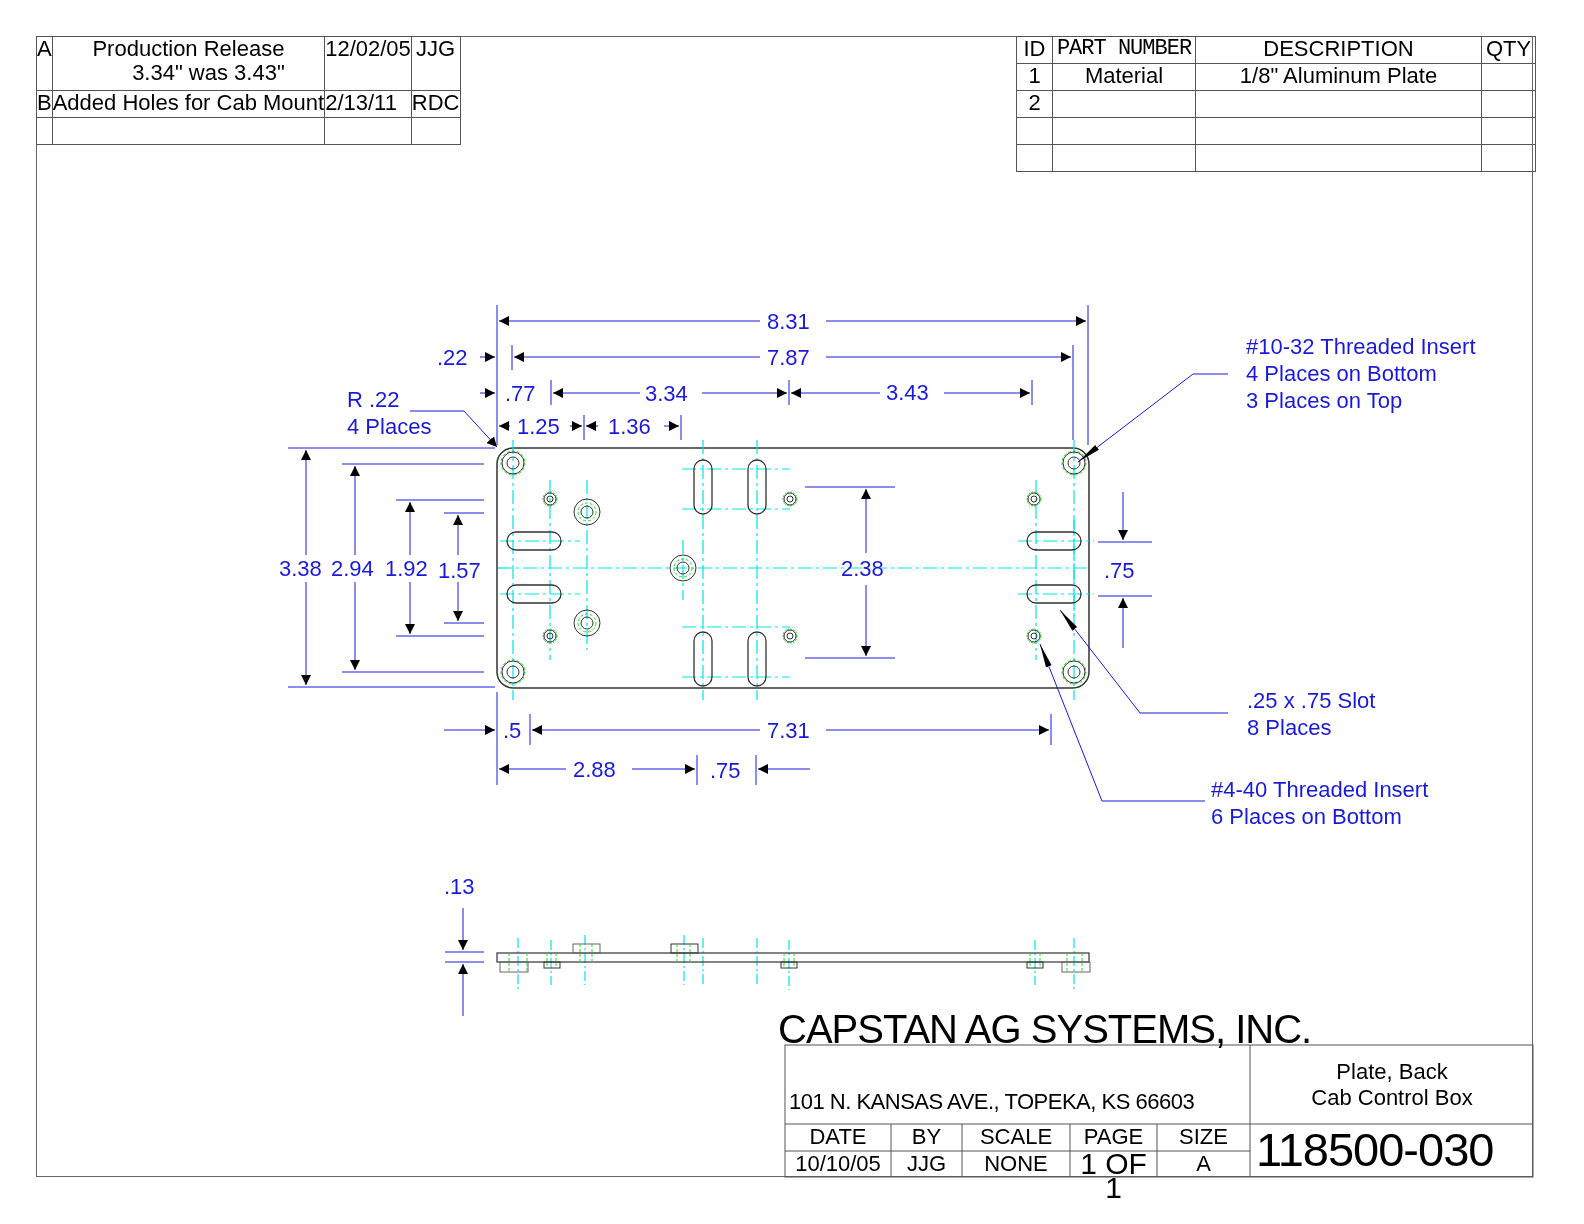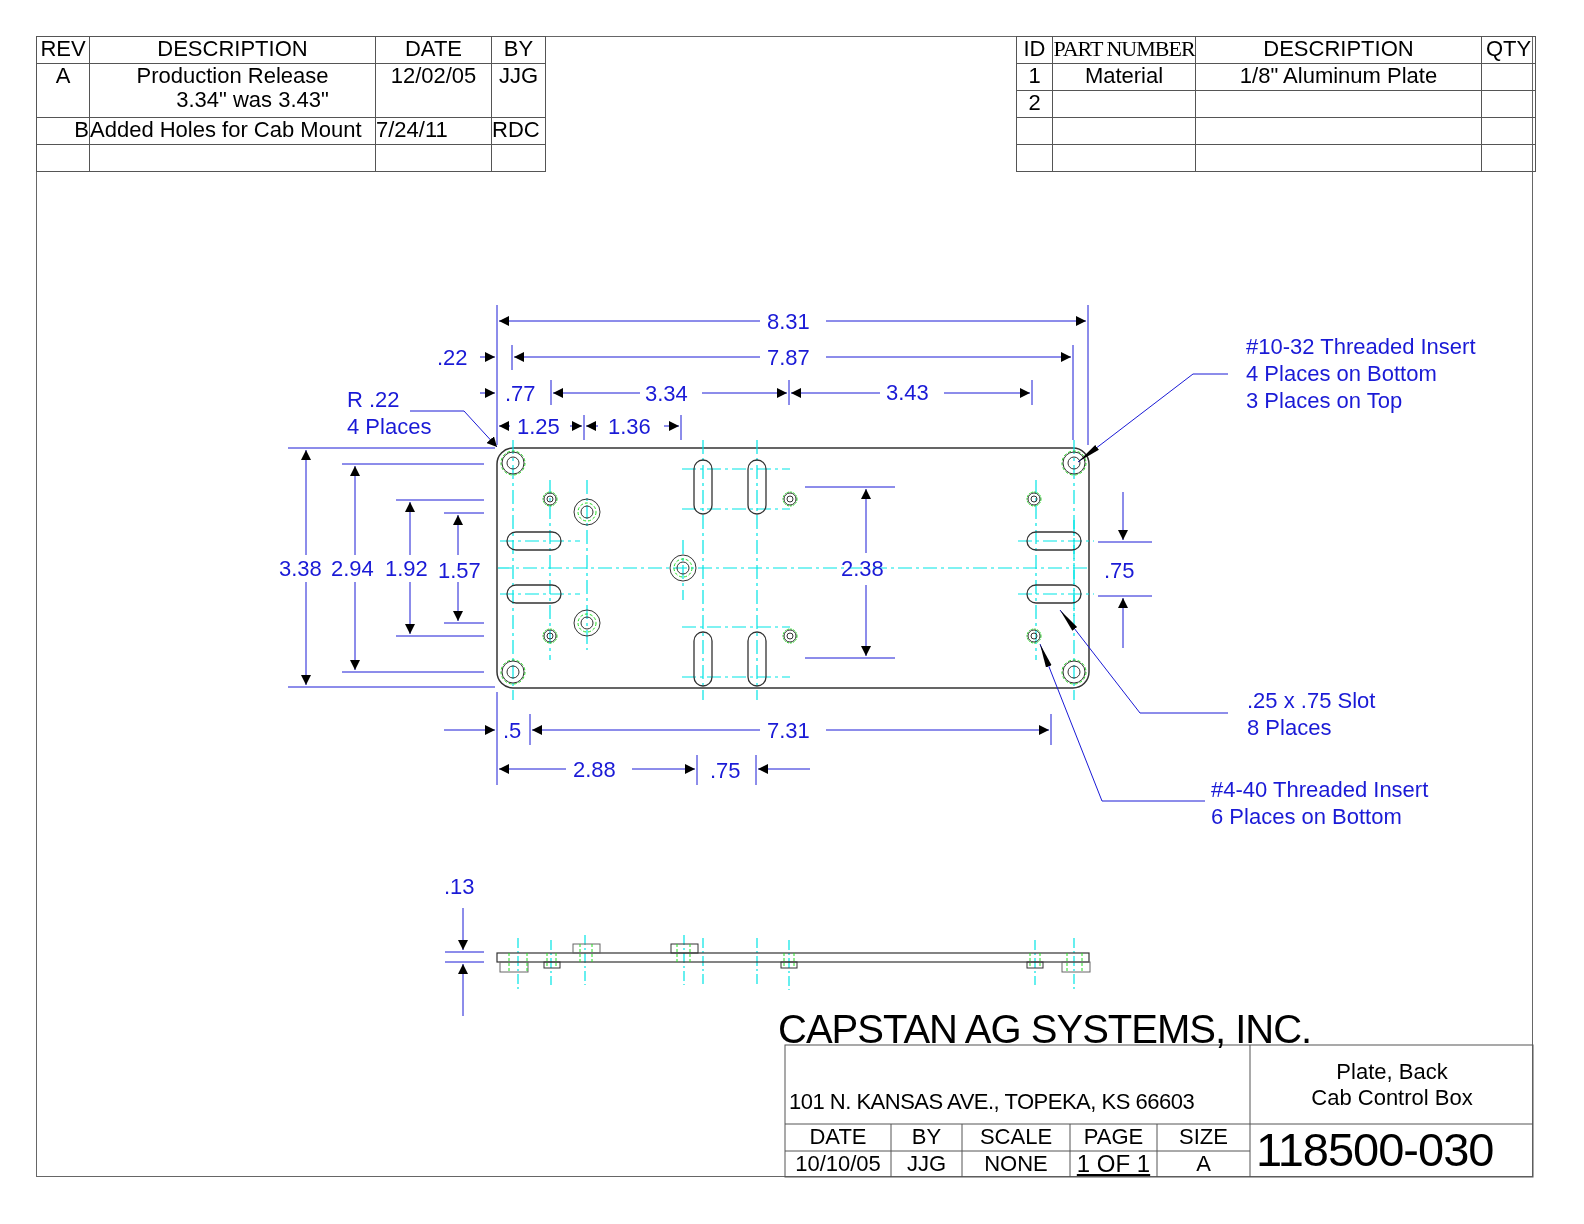--- a/index.html
+++ b/index.html
@@ -3,51 +3,45 @@
 <meta charset="utf-8">
 <style>
   html, body { margin:0; padding:0; background:#ffffff; }
   body { width:1584px; height:1224px; position:relative; overflow:hidden;
          font-family:"Liberation Sans", sans-serif; color:#000; }
   .frame { position:absolute; left:36px; top:36px; width:1497px; height:1141px;
            border:1px solid #666; box-sizing:border-box; }
   table.grid { position:absolute; border-collapse:collapse; font-family:"Liberation Sans", sans-serif; }
   table.grid td { border:1px solid #555; padding:0; font-size:22px; line-height:24px; vertical-align:top; white-space:nowrap; }
   .c { text-align:center; }
-  .narrow { font-family:Liberation Serif, serif; letter-spacing:-1px; }
+  .narrow { font-family:Liberation Mono, monospace; letter-spacing:-1px; }
   svg { position:absolute; left:0; top:0; }
   .dim { fill:#1a1ad6; font-family:"Liberation Sans", sans-serif; font-size:22px; }
   .tb { position:absolute; }
 </style>
 </head>
 <body>
 
 <div class="frame"></div>
 
 <table class="grid" style="left:36px; top:36px;">
   <tbody>
-      <tr style="height:27px;">
-    <td class="c" style="width:52px;">REV</td>
-    <td class="c" style="width:285px;">DESCRIPTION</td>
-    <td class="c" style="width:115px;">DATE</td>
-    <td class="c" style="width:53px;">BY</td>
-  </tr>
   <tr style="height:54px;">
     <td class="c">A</td>
     <td class="c">
       <div>Production Release</div>
       <div style="padding-left:40px;">3.34" was 3.43"</div>
     </td>
     <td class="c">12/02/05</td>
     <td class="c">JJG</td>
   </tr>
   <tr style="height:27px;">
     <td style="text-align:right;">B</td>
     <td>Added Holes for Cab Mount</td>
-    <td>7/24/11</td>
+    <td>2/13/11</td>
     <td>RDC</td>
   </tr>
   <tr style="height:27px;">
     <td></td>
         <td></td>
     <td></td>
         <td></td>
   </tr>
 </tbody>
   </table>
@@ -373,16 +367,16 @@
 
 <div class="tb c" style="left:785px; top:1125px; width:106px; font-size:22px; line-height:24px;">DATE</div>
 <div class="tb c" style="left:891px; top:1125px; width:71px; font-size:22px; line-height:24px;">BY</div>
 <div class="tb c" style="left:962px; top:1125px; width:108px; font-size:22px; line-height:24px;border-radius:7px;">SCALE</div>
 <div class="tb c" style="left:1070px; top:1125px; width:87px; font-size:22px; line-height:24px;text-align:center;">PAGE</div>
 <div class="tb c" style="left:1157px; top:1125px; width:93px; font-size:22px; line-height:24px;">SIZE</div>
 
 <div class="tb c" style="left:785px; top:1152px; width:106px; font-size:22px; line-height:24px;">10/10/05</div>
 <div class="tb c" style="left:891px; top:1152px; width:71px; font-size:22px; line-height:24px;">JJG</div>
 <div class="tb c" style="left:962px; top:1152px; width:108px; font-size:22px; line-height:24px;">NONE</div>
-<div class="tb c" style="left:1070px; top:1152px; width:87px; font-size:24px; line-height:24px;text-decoration:underline;">1 OF 1</div>
+<div class="tb c" style="left:1070px; top:1152px; width:87px; font-size:30px; line-height:24px;">1 OF 1</div>
 <div class="tb c" style="left:1157px; top:1152px; width:93px; font-size:22px; line-height:24px;">A</div>
 
 <div class="tb" style="left:1256px; top:1124px; font-size:47px; line-height:52px; letter-spacing:-1px;">118500-030</div>
 
 </body></html>

